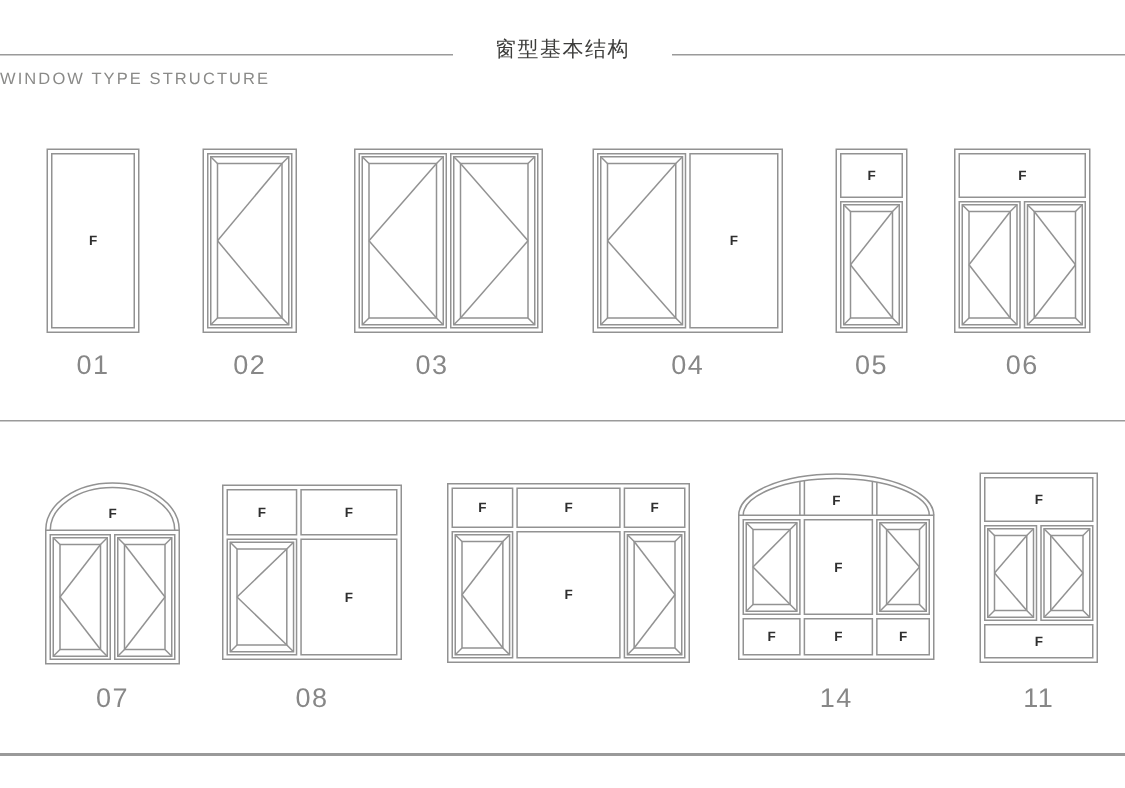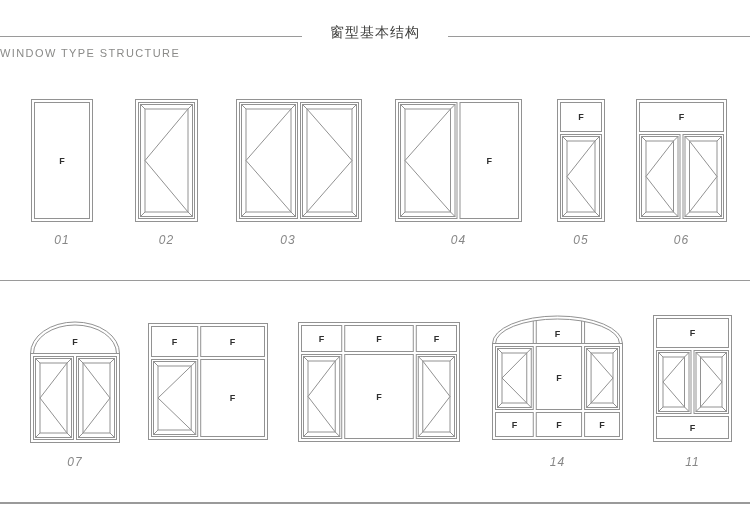--- a/index.html
+++ b/index.html
@@ -14,21 +14,21 @@
   .subtitle{position:absolute;left:0;right:0;top:47px;text-align:left;
             font-size:11px;letter-spacing:1.4px;color:var(--subtitle-color);}
   
   .divider{position:absolute;left:0;width:750px;background:var(--divider-color);}
   .divider.d1{top:280px;height:1px;}
   .divider.d2{top:502px;height:2px;}
   
   .win{position:absolute;}
   .win svg{display:block;overflow:visible;}
   .win-num{position:absolute;left:0;width:100%;text-align:center;
-           font-size:12px;letter-spacing:1px;color:var(--number-color);font-style:italic;}
+           font-size:18px;letter-spacing:1px;color:var(--number-color);}
 </style>
 </head>
 <body>
 
 <div class="canvas">
   <span class="rule left"></span>
   <h1 class="title">窗型基本结构</h1>
   <span class="rule right"></span>
   <div class="subtitle">WINDOW TYPE STRUCTURE</div>
 
@@ -182,20 +182,21 @@
           <rect x="10" y="43" width="33.199999999999996" height="64" fill="none" stroke="#929292" stroke-width="1"></rect>
           <line x1="5.5" y1="38.5" x2="10" y2="43" stroke="#929292" stroke-width="1"></line>
           <line x1="47.699999999999996" y1="38.5" x2="43.199999999999996" y2="43" stroke="#929292" stroke-width="1"></line>
           <line x1="5.5" y1="111.5" x2="10" y2="107" stroke="#929292" stroke-width="1"></line>
           <line x1="47.699999999999996" y1="111.5" x2="43.199999999999996" y2="107" stroke="#929292" stroke-width="1"></line>
           <line x1="43.199999999999996" y1="43" x2="10" y2="75" stroke="#929292" stroke-width="1"></line>
           <line x1="43.199999999999996" y1="107" x2="10" y2="75" stroke="#929292" stroke-width="1"></line>
           <rect x="52.699999999999996" y="36.5" width="63.8" height="77" fill="none" stroke="#929292" stroke-width="1"></rect>
           <text x="84.6" y="75" text-anchor="middle" dominant-baseline="central" font-size="9" font-weight="bold" fill="#2f2f2f" font-family="&quot;Liberation Sans&quot;,&quot;DejaVu Sans&quot;,sans-serif">F</text>
         </svg>
+        <div class="win-num" style="top: 132px;">08</div>
       </div>
       <div class="win" style="left: 298px; top: 322px; width: 162px; height: 120px;">
         <svg width="162" height="120" viewBox="0 0 162 120">
           <rect x="0.5" y="0.5" width="161" height="119" fill="none" stroke="#929292" stroke-width="1"></rect>
           <rect x="3.5" y="3.5" width="40.230000000000004" height="26" fill="none" stroke="#929292" stroke-width="1"></rect>
           <text x="23.615000000000002" y="16.5" text-anchor="middle" dominant-baseline="central" font-size="9" font-weight="bold" fill="#2f2f2f" font-family="&quot;Liberation Sans&quot;,&quot;DejaVu Sans&quot;,sans-serif">F</text>
           <rect x="46.730000000000004" y="3.5" width="68.54" height="26" fill="none" stroke="#929292" stroke-width="1"></rect>
           <text x="81" y="16.5" text-anchor="middle" dominant-baseline="central" font-size="9" font-weight="bold" fill="#2f2f2f" font-family="&quot;Liberation Sans&quot;,&quot;DejaVu Sans&quot;,sans-serif">F</text>
           <rect x="118.27000000000001" y="3.5" width="40.230000000000004" height="26" fill="none" stroke="#929292" stroke-width="1"></rect>
           <text x="138.38500000000002" y="16.5" text-anchor="middle" dominant-baseline="central" font-size="9" font-weight="bold" fill="#2f2f2f" font-family="&quot;Liberation Sans&quot;,&quot;DejaVu Sans&quot;,sans-serif">F</text>

